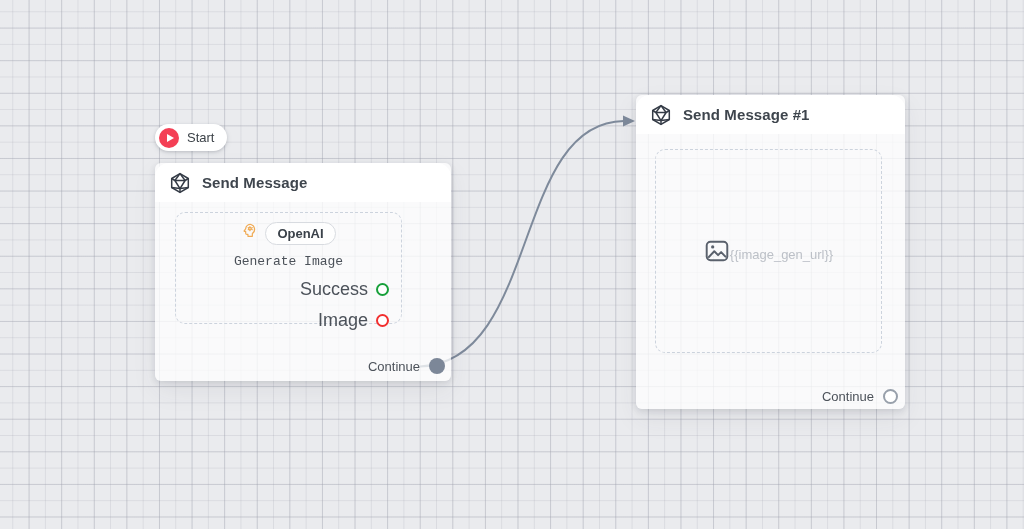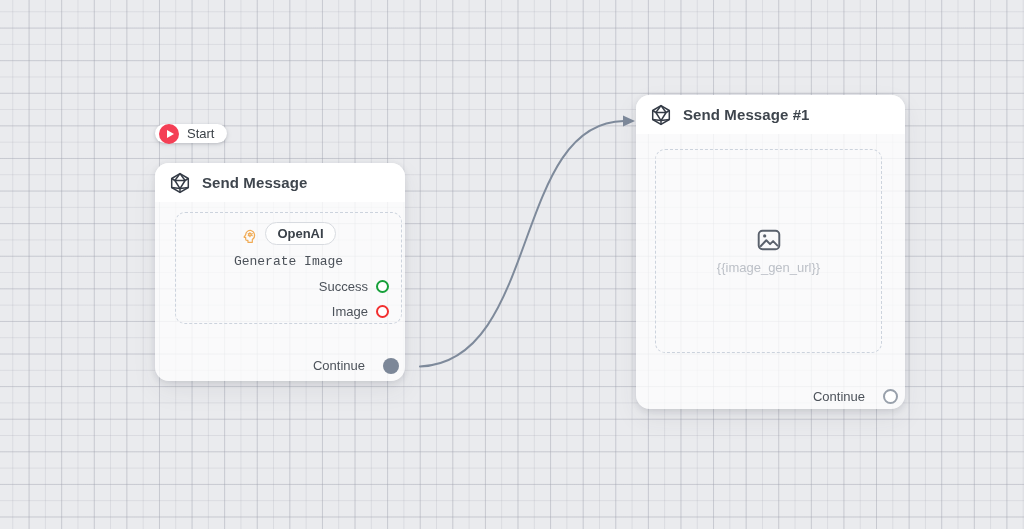--- a/index.html
+++ b/index.html
@@ -20,21 +20,21 @@
       linear-gradient(to bottom, rgba(160,163,175,0.22) 1px, transparent 1px);
     background-size: 32.6px 32.6px, 32.6px 32.6px, 16.3px 16.3px, 16.3px 16.3px;
     background-position: -4px -5px, -4px -5px, -4px -5px, -4px -5px;
   }
 
   
   .edge-layer { position: absolute; left: 0; top: 0; width: 1024px; height: 529px; pointer-events: none; }
 
   
   .start-pill {
-    position: absolute; left: 155px; top: 124px; height: 19px;
+    position: absolute; left: 155px; top: 124px; height: 27px;
     background: #ffffff; border-radius: 14px;
     display: flex; align-items: center; gap: 8px;
     padding: 0 13px 0 4px;
     box-shadow: 0 1px 3px rgba(40,45,60,0.18), 0 2px 6px rgba(40,45,60,0.08);
     cursor: pointer;
   }
   .start-play {
     width: 20px; height: 20px; border-radius: 50%;
     background: #f43f55;
     display: flex; align-items: center; justify-content: center;
@@ -44,24 +44,24 @@
     border-top: 4.5px solid transparent;
     border-bottom: 4.5px solid transparent;
     border-left: 7px solid #ffffff;
   }
   .start-label { font-size: 13px; color: #3c4248; }
 
   
   .node {
     position: absolute;
     background: rgba(255,255,255,0.75);
-    border-radius: 14px;
+    border-radius: 6px;
     box-shadow: 0 2px 6px rgba(50,55,70,0.14), 0 10px 26px rgba(50,55,70,0.07);
   }
-  .node-1 { left: 155px; top: 163px; width: 250px; height: 218px; }
+  .node-1 { left: 155px; top: 163px; width: 296px; height: 218px; }
   .node-2 { left: 636px; top: 95px;  width: 269px; height: 314px; }
   .node-header {
     height: 39px;
     background: rgba(255,255,255,0.95);
     border-radius: 14px 14px 0 0;
     display: flex; align-items: center; gap: 11px;
     padding: 0 14px;
     cursor: grab;
   }
   .node-title { font-size: 15px; font-weight: bold; color: #3e454d; letter-spacing: .1px; }
@@ -69,48 +69,48 @@
 
   .dashed-box {
     position: absolute;
     border: 1.5px dashed #ccd3dd;
     border-radius: 10px;
   }
   .node-1 .dashed-box { left: 20px; top: 49px; width: 227px; height: 112px; }
   .node-2 .dashed-box { left: 19px; top: 54px; width: 227px; height: 204px; }
 
   
-  .provider-row { display: flex; align-items: flex-end; justify-content: center; gap: 7px; margin-top: 9px; }
+  .provider-row { display: flex; align-items: flex-start; justify-content: center; gap: 7px; margin-top: 9px; }
   .provider-pill {
     border: 1.5px solid #d8dbe0; border-radius: 999px;
     padding: 3px 11px;
     font-size: 13px; font-weight: bold; color: #3a4149;
     background: rgba(255,255,255,0.8);
   }
   .action-label { text-align: center; font-size: 13px; color: #4c525a; margin-top: 9px; font-family: Liberation Mono, monospace; }
   .outputs { position: absolute; right: 12px; top: 66px; display: flex; flex-direction: column; gap: 10px; }
   .out-row { display: flex; align-items: center; justify-content: flex-end; gap: 8px; }
-  .out-label { font-size: 13px; color: #4c525a; }
+  .out-label { font-size: 18px; color: #4c525a; }
   .port-ring {
     width: 13px; height: 13px; border-radius: 50%;
     border: 2.5px solid #888; background: #ffffff;
     cursor: crosshair;
   }
 
   
   .placeholder-wrap {
     position: absolute; left: 0; top: 0; width: 100%; height: 100%;
-    display: flex; flex-direction: column; align-items: center; justify-content: center;
+    display: flex; flex-direction: row; align-items: center; justify-content: center;
   }
   .placeholder-text { font-size: 13px; color: #bcc0c7; margin-top: 7px; }
   .icon-image { width: 26px; height: 26px; }
 
   
   .node-footer {
-    position: absolute; display: flex; gap: 18px;
+    position: absolute; display: flex; align-items: center; gap: 9px;
   }
   .node-1 .node-footer { right: 6px; bottom: 7px; }
   .node-2 .node-footer { right: 7px; bottom: 5px; }
   .footer-label { font-size: 13px; color: #4c525a; }
   .port-dot {
     width: 16px; height: 16px; border-radius: 50%;
     background: #7c8798; cursor: crosshair;
   }
   .port-dot.hollow {
     width: 15px; height: 15px;

